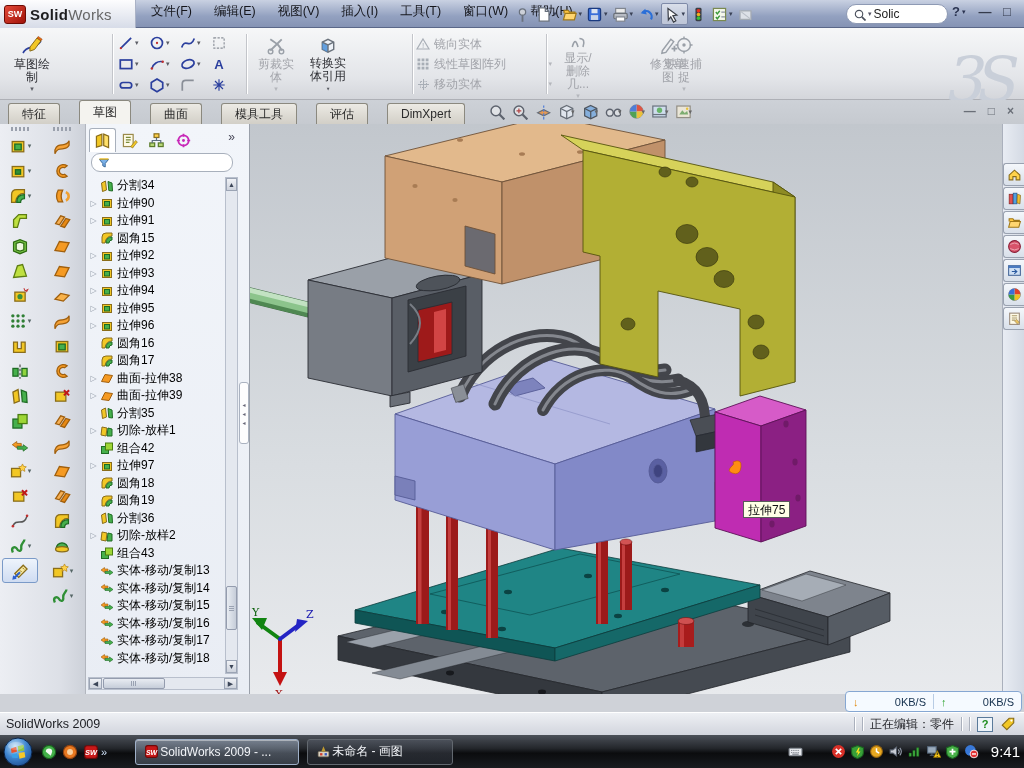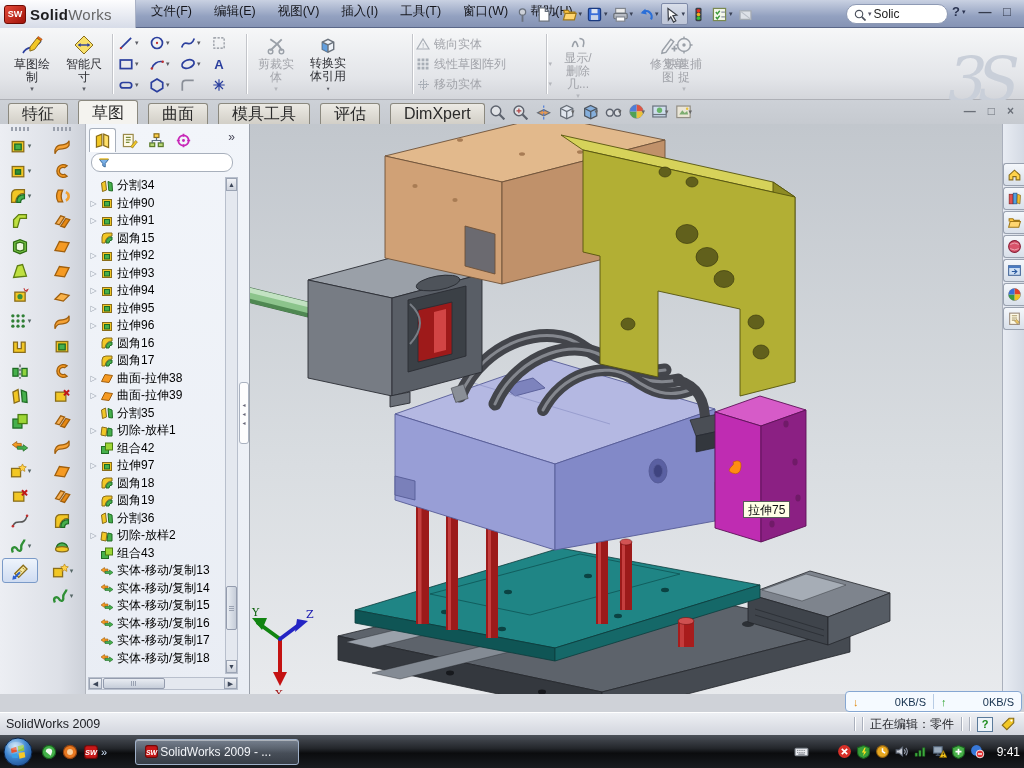--- a/index.html
+++ b/index.html
@@ -38,21 +38,21 @@
 #entgrid{position:absolute;left:118px;top:4px}
 .gcell{position:absolute;width:30px;height:21px;display:flex;align-items:center}
 .gcell .ar{font-size:7px;color:#5a5c64;margin-left:1px}
 #stack3{position:absolute;left:416px;top:6px;width:136px}
 .srow{display:flex;align-items:center;height:20px;gap:4px;color:#a2a4aa;font-size:12px;white-space:nowrap}
 .srow .ar{font-size:7px;color:#b4b6bc;margin-left:auto}
 #watermark{position:absolute;right:14px;top:22px;font-family:"DejaVu Serif",serif;font-style:italic;font-size:62px;color:#c9cfd9;letter-spacing:-10px;line-height:60px}
 
 #tabrow{left:0;top:100px;width:1024px;height:24px;background:linear-gradient(#cdd1d7,#c6cad0)}
 #cmtabs{position:absolute;left:8px;bottom:0;display:flex;align-items:flex-end}
-.cmtab{height:21px;line-height:20px;padding:0 13px;background:linear-gradient(#eceae4,#d2cfc7);border:1px solid #8b897f;border-bottom:none;border-radius:3px 3px 0 0;margin-right:10px;color:#2b2b2b;font-size:16px}
+.cmtab{height:21px;line-height:20px;padding:0 13px;background:linear-gradient(#eceae4,#d2cfc7);border:1px solid #8b897f;border-bottom:none;border-radius:3px 3px 0 0;margin-right:19px;color:#2b2b2b;font-size:12px}
 .cmtab.active{height:24px;line-height:23px;background:#f4f3ef;position:relative;z-index:2}
 #headsup{position:absolute;left:488px;top:3px;display:flex;align-items:center;gap:6px;opacity:.85}
 #headsup .ar{font-size:7px;color:#555;margin-left:-3px}
 #docctl{position:absolute;right:10px;top:4px;display:flex;gap:12px;color:#6a6f78;font-size:12px;font-weight:bold}
 
 #workarea{left:0;top:124px;width:1024px;height:570px}
 #lefttools{left:0;top:0;width:86px;height:570px;background:linear-gradient(90deg,#eceef3,#dde0e7 70%,#cdd1d9);border-right:1px solid #b2b6be}
 .lcol{position:absolute;top:0;width:38px;height:570px}
 .lcol .grip{margin:3px auto 2px;width:20px;height:4px;background:repeating-linear-gradient(90deg,#9aa0ac 0 2px,transparent 2px 4px)}
 .ltool{width:36px;height:25px;display:flex;align-items:center;justify-content:center;gap:1px}
@@ -113,21 +113,21 @@
 
 #taskbar{left:0;top:735px;width:1024px;height:33px;background:linear-gradient(#4b5058,#24272c 40%,#0b0c0e 55%,#191c20);display:flex;align-items:center}
 #startorb{margin-left:3px;flex:none}
 #quicklaunch{display:flex;align-items:center;gap:5px;margin-left:8px}
 #qlchev{color:#cfe2f8;font-size:11px;margin-left:2px}
 .taskbtn{height:26px;display:flex;align-items:center;gap:1px;border-radius:3px;padding:0 8px;color:#f2f4f8;font-size:12px;white-space:nowrap;overflow:hidden}
 #task1{margin-left:28px;width:164px;background:linear-gradient(rgba(165,180,200,.55),rgba(90,100,115,.5));border:1px solid #9fb0c8;box-shadow:inset 0 1px rgba(255,255,255,.4)}
 #task2{margin-left:8px;width:146px;background:linear-gradient(rgba(90,96,108,.5),rgba(40,44,52,.6));border:1px solid #62686f}
 #trayarea{margin-left:auto;display:flex;align-items:center;gap:4px;margin-right:4px}
 #kbicon{margin-right:24px}
-#clock{color:#fff;font-size:12px;margin-left:8px;margin-right:4px}
+#clock{color:#fff;font-size:15px;margin-left:8px;margin-right:4px}
 </style>
 </head>
 <body>
 
 <div id="page">
 
   <div class="abs" id="titlebar">
     <div class="abs" id="logo">
       <span class="badge">SW</span>
       <span class="lt"><b>Solid</b><span>Works</span></span>
@@ -399,33 +399,20 @@
         <div class="bi">
           <span class="icon">
             <svg width="24" height="24" viewBox="0 0 24 24">
               <path d="M3 20 C8 11 14 18 21 8" fill="none" stroke="#2b3f9e" stroke-width="1.6"></path>
               <path d="M10 14 L17 5 l4 2.8 -6.5 8.7 -4.6 1.6 Z" fill="#f2c725" stroke="#8a6d1a"></path>
               <path d="M17 5 l4 2.8 1.2-1.6 -4-2.8 Z" fill="#e86a10" stroke="#8a3a08" stroke-width=".5"></path>
             </svg>
           </span>
         </div>
         <div class="lbl">草图绘制</div>
-        <div class="dar">▾</div>
-      </div>
-      <div class="cmbtn" style="left: 58px;">
-        <div class="bi">
-          <span class="icon">
-            <svg width="24" height="24" viewBox="0 0 24 24">
-              <path d="M12 3 L21 12 12 21 3 12 Z" fill="#f7e06a" stroke="#8a6d1a"></path>
-              <path d="M6.5 12 H17.5" stroke="#2b3f9e" stroke-width="1.4"></path>
-              <path d="M6 12 l2.6-1.9 v3.8 Z M18 12 l-2.6-1.9 v3.8 Z" fill="#2b3f9e"></path>
-            </svg>
-          </span>
-        </div>
-        <div class="lbl">智能尺寸</div>
         <div class="dar">▾</div>
       </div>
       <div class="cmbtn dis" style="left: 250px;">
         <div class="bi">
           <span class="icon">
             <svg width="20" height="20" viewBox="0 0 14 14">
               <path d="M3 3 C9 7 9 7 11 11 M11 3 C7 7 7 7 3 11" stroke="#9aa0a8" stroke-width="1.3" fill="none"></path>
               <circle cx="3.2" cy="11.6" r="1.6" fill="none" stroke="#9aa0a8"></circle>
               <circle cx="10.8" cy="11.6" r="1.6" fill="none" stroke="#9aa0a8"></circle>
             </svg>
@@ -1571,20 +1558,31 @@
     <span id="qlchev">»</span>
     <div class="taskbtn" id="task1">
         <span class="icon">
           <svg width="15" height="15" viewBox="0 0 14 14">
             <rect x="1.5" y="1.5" width="11" height="11" rx="2" fill="#c81818" stroke="#700808"></rect>
             <text x="7" y="9.8" font-size="6.5" fill="#fff" font-weight="bold" text-anchor="middle" font-style="italic">SW</text>
           </svg>
         </span>
         <span>SolidWorks 2009 - ...</span>
       </div>
+    <div class="taskbtn" id="task2">
+        <span class="icon">
+          <svg width="15" height="15" viewBox="0 0 14 14">
+            <rect x="2" y="7" width="10" height="5" rx="1" fill="#d8d0c0" stroke="#776a55" stroke-width=".6"></rect>
+            <path d="M7 2 L9 7 H5 Z" fill="#c09a30"></path>
+            <rect x="3.8" y="8.5" width="2.2" height="2.2" fill="#d04030"></rect>
+            <rect x="8" y="8.5" width="2.2" height="2.2" fill="#3858c0"></rect>
+          </svg>
+        </span>
+        <span>未命名 - 画图</span>
+      </div>
     <div id="trayarea">
         <span class="icon" id="kbicon">
           <svg width="15" height="15" viewBox="0 0 14 14">
             <rect x="1" y="4" width="12" height="7" rx="1" fill="#e8eaee" stroke="#80868e"></rect>
             <path d="M3 6 h1 M5 6 h1 M7 6 h1 M9 6 h1 M3 8 h1 M5 8 h1 M7 8 h1 M9 8 h1 M4 9.5 h6" stroke="#5a6068" stroke-width=".8"></path>
           </svg>
         </span>
         <span class="icon">
           <svg width="15" height="15" viewBox="0 0 14 14">
             <circle cx="7" cy="7" r="6" fill="#d83028"></circle>

